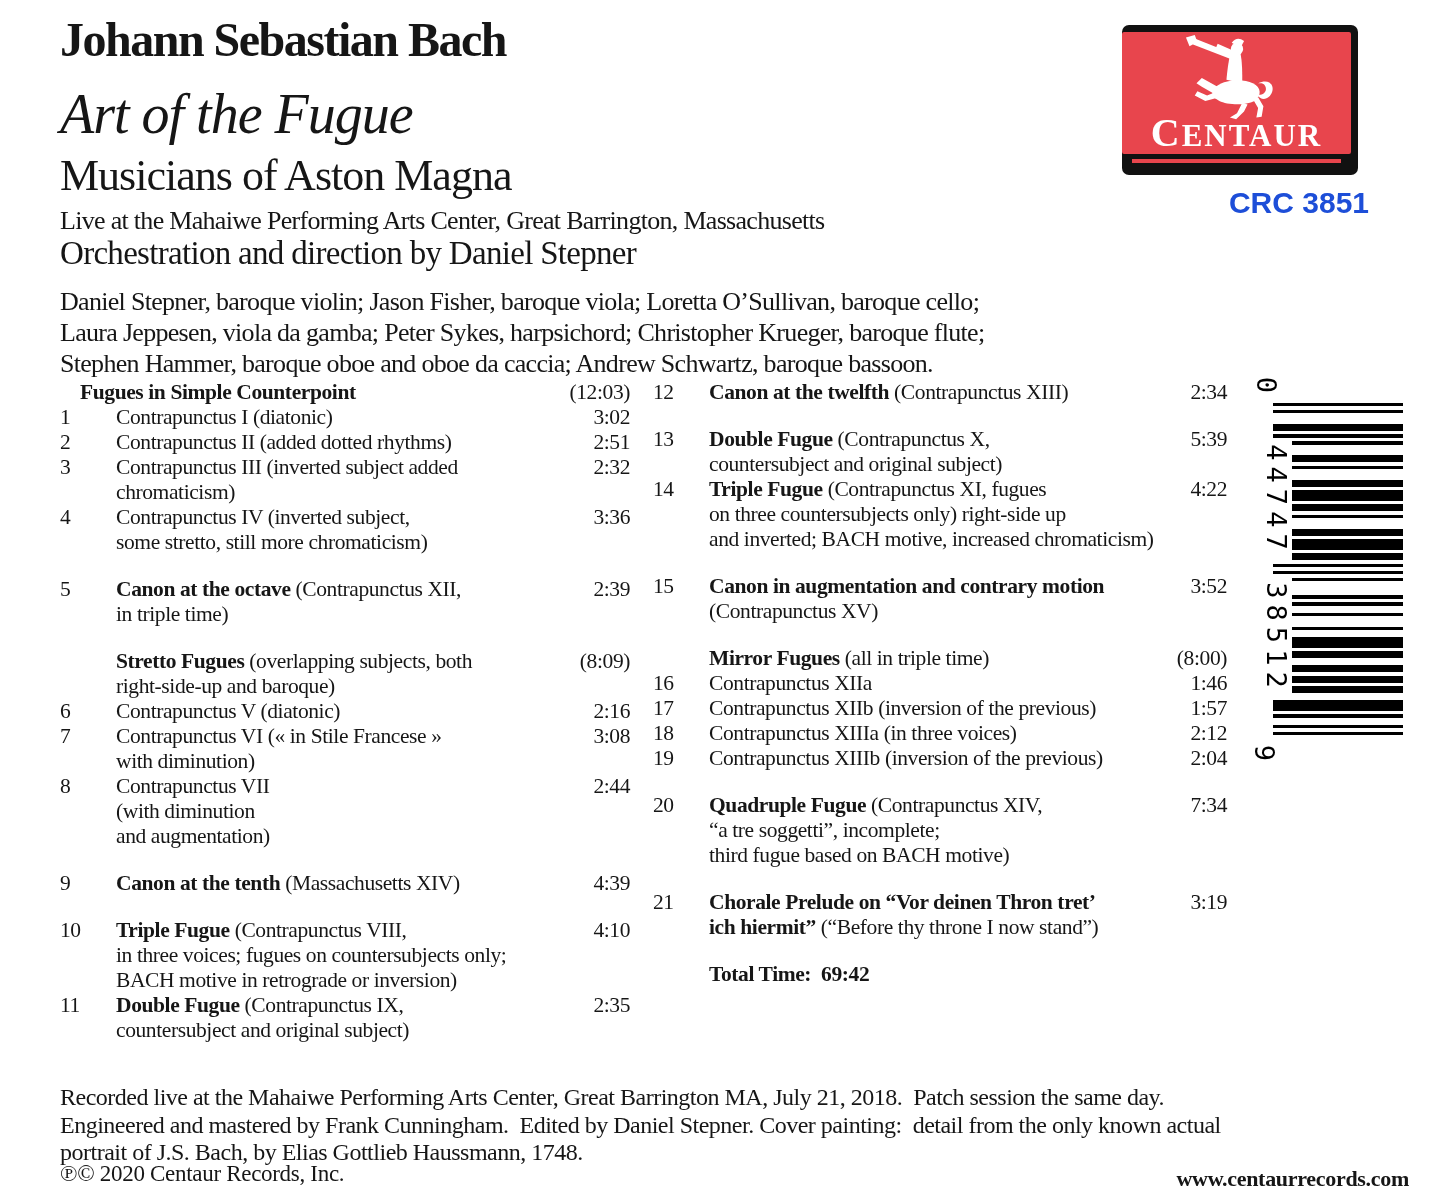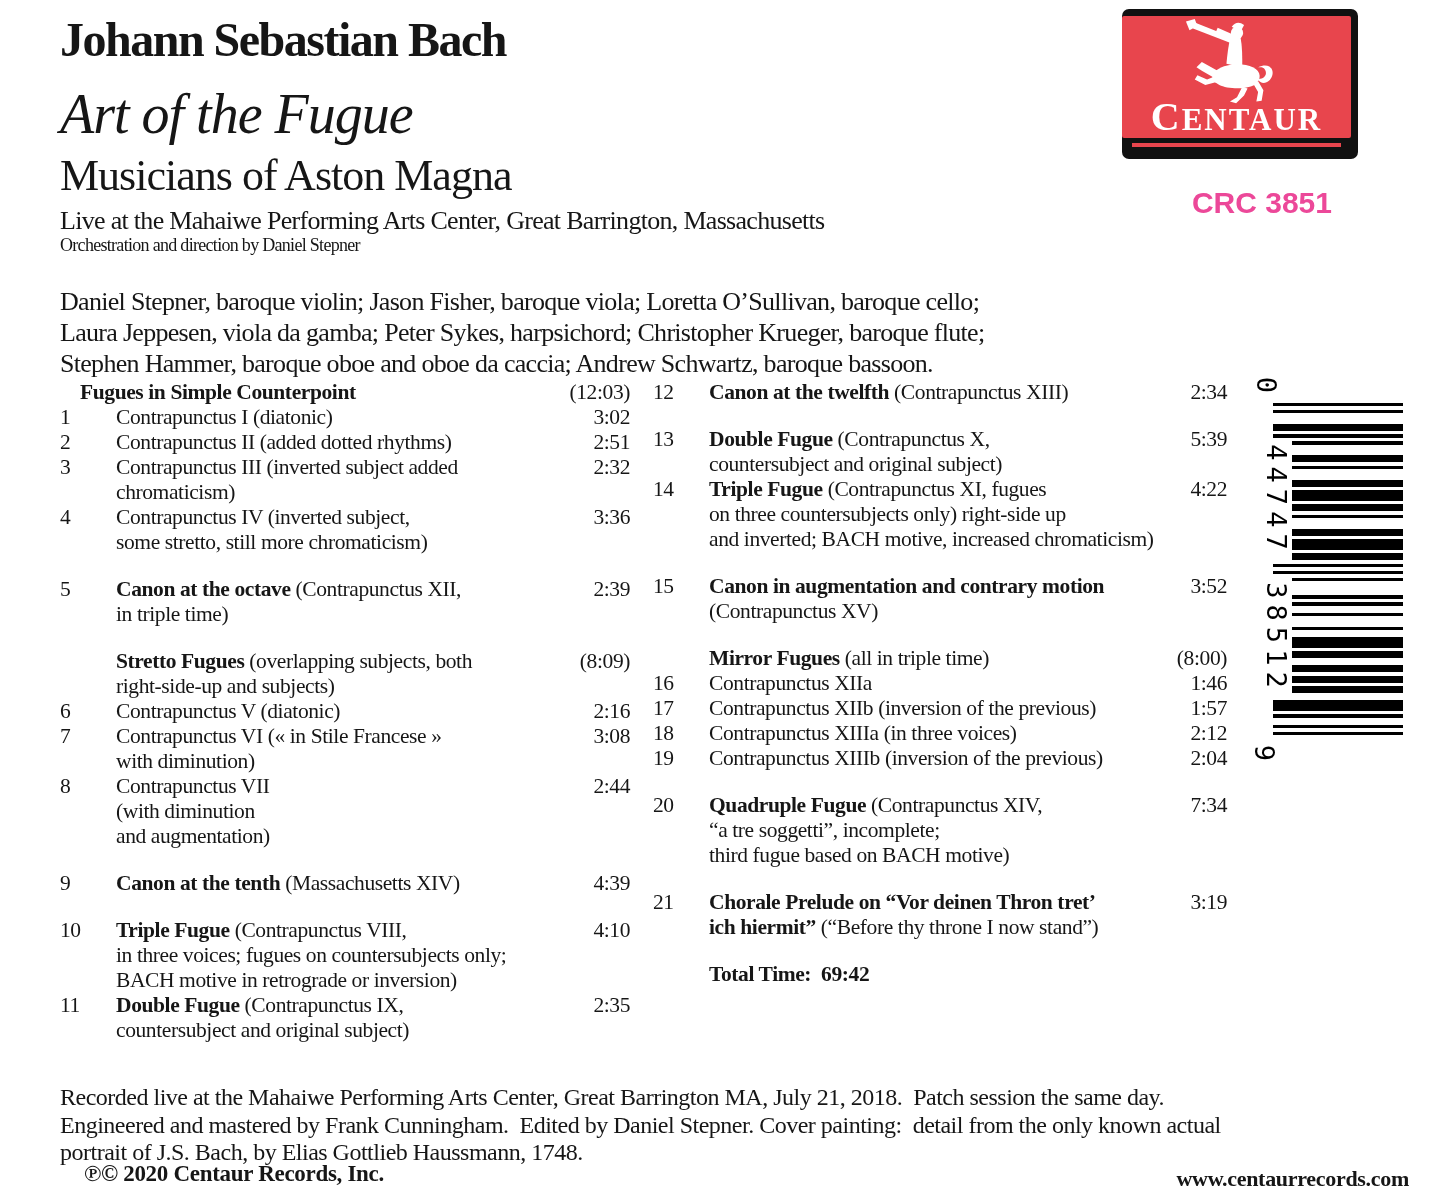--- a/index.html
+++ b/index.html
@@ -7,48 +7,48 @@
     width:1445px; height:1194px; position:relative; background:#ffffff;
     font-family:"Liberation Serif", serif; color:#161616; overflow:hidden;
   }
   .abs { position:absolute; }
 
   
   #composer   { left:60px; top:16px;  font-size:48px; font-weight:bold; letter-spacing:-1.5px; line-height:1; }
   #album      { left:60px; top:86px;  font-size:56px; font-style:italic; letter-spacing:-1px; line-height:1; }
   #ensemble   { left:60px; top:154px; font-size:44px; letter-spacing:-1px; line-height:1; }
   #venue      { left:60px; top:206px; font-size:26px; letter-spacing:-0.7px; line-height:1.15; }
-  #direction  { left:60px; top:235px; font-size:18px; letter-spacing:-0.7px; line-height:1.15;text-align:center; }
+  #direction  { left:60px; top:235px; font-size:33px; letter-spacing:-0.7px; line-height:1.15;text-align:center; }
   #performers { left:60px; top:286px; font-size:26px; letter-spacing:-0.7px; line-height:31px; }
 
   
   #logo-box {
-    left:1122px; top:9px; width:236px; height:150px;
+    left:1122px; top:25px; width:236px; height:150px;
     background:var(--logo-black,#111); border-radius:7px; box-sizing:border-box;
     padding:7px 7px 0 0;
   }
   #logo-red {
     width:100%; height:122px; background:var(--logo-red,#e8454d);
     border-radius:2px; position:relative; overflow:hidden; text-align:center;
   }
   #logo-red svg { display:block; margin:2px auto 0 auto; }
   #logo-name {
     position:absolute; left:0; right:0; bottom:1px;
     color:#fff; font-size:31px; font-weight:bold; letter-spacing:2px;
     font-family:"Liberation Serif", serif; line-height:1;
   }
   #logo-name::first-letter { font-size:40px; }
   #logo-strip { width:100%; height:21px; position:relative; }
   #logo-strip .redline {
     position:absolute; left:10px; right:10px; top:5px; height:4px;
     background:var(--logo-red,#e8454d);
   }
   #catalog {
-    left:1096px; top:186px; width:236px; text-align:right;
-    font-family:"Liberation Sans", sans-serif; font-weight:bold; font-size:30px; color:#ec4899;
+    left:1181px; top:186px; width:236px; text-align:center;
+    font-family:"Liberation Sans", sans-serif; font-weight:bold; font-size:30px; color:#1d4ed8;
   }
 
   
   .tcol { font-size:21.5px; line-height:25px; letter-spacing:-0.4px; }
   #tracks-left  { left:60px;  top:380px; width:570px; }
   #tracks-right { left:653px; top:380px; width:574px; }
   .trow  { display:flex; align-items:flex-start; }
   .tnum  { flex:none; width:36px; }
   .ttext { flex:1 1 auto; min-width:0;margin-left:20px; }
   .tline { white-space:nowrap; }
@@ -60,21 +60,21 @@
   #barcode-bars { left:1273px; top:403px; width:130px; height:332px; }
   #barcode-bars .bar { position:absolute; right:0; background:#000; }
   .bdigit {
     position:absolute; white-space:nowrap; color:#000;
     font-family:"DejaVu Sans Mono", monospace; font-size:27px; letter-spacing:6px;
     transform:translate(-50%,-50%) rotate(90deg);
   }
 
   
   #credits { left:60px; top:1084px; font-size:24px; letter-spacing:-0.5px; line-height:27.5px; }
-  #copyright { left:60px; top:1161px; font-size:23px; font-weight:bold; letter-spacing:-0.3px;margin-left:24px; }
+  #copyright { left:60px; top:1161px; font-size:23px; font-weight:normal; letter-spacing:-0.3px; }
   #website { right:36px; top:1166px; font-size:22px; font-weight:bold; letter-spacing:-0.3px; }
 </style>
 </head>
 <body style="--logo-red: #e8454d; --logo-black: #111111;">
 
 <div class="abs" id="composer">Johann Sebastian Bach</div>
 <div class="abs" id="album">Art of the Fugue</div>
 <div class="abs" id="ensemble">Musicians of Aston Magna</div>
 <div class="abs" id="venue">Live at the Mahaiwe Performing Arts Center, Great Barrington, Massachusetts</div>
 <div class="abs" id="direction">Orchestration and direction by Daniel Stepner</div>
@@ -154,21 +154,21 @@
         <div class="tline"><span class="tb">Canon at the octave</span><span> (Contrapunctus XII,</span></div>
         <div class="tline"><span>in triple time)</span></div>
       </div>
       <span class="ttime">2:39</span>
     </div>
     <div class="tspacer"></div>
     <div class="trow">
       <span class="tnum"></span>
       <div class="ttext">
         <div class="tline"><span class="tb">Stretto Fugues</span><span> (overlapping subjects, both</span></div>
-        <div class="tline"><span>right-side-up and subjects)</span></div>
+        <div class="tline"><span>right-side-up and baroque)</span></div>
       </div>
       <span class="ttime">(8:09)</span>
     </div>
     <div class="trow">
       <span class="tnum">6</span>
       <div class="ttext">
         <div class="tline"><span>Contrapunctus V (diatonic)</span></div>
       </div>
       <span class="ttime">2:16</span>
     </div>

